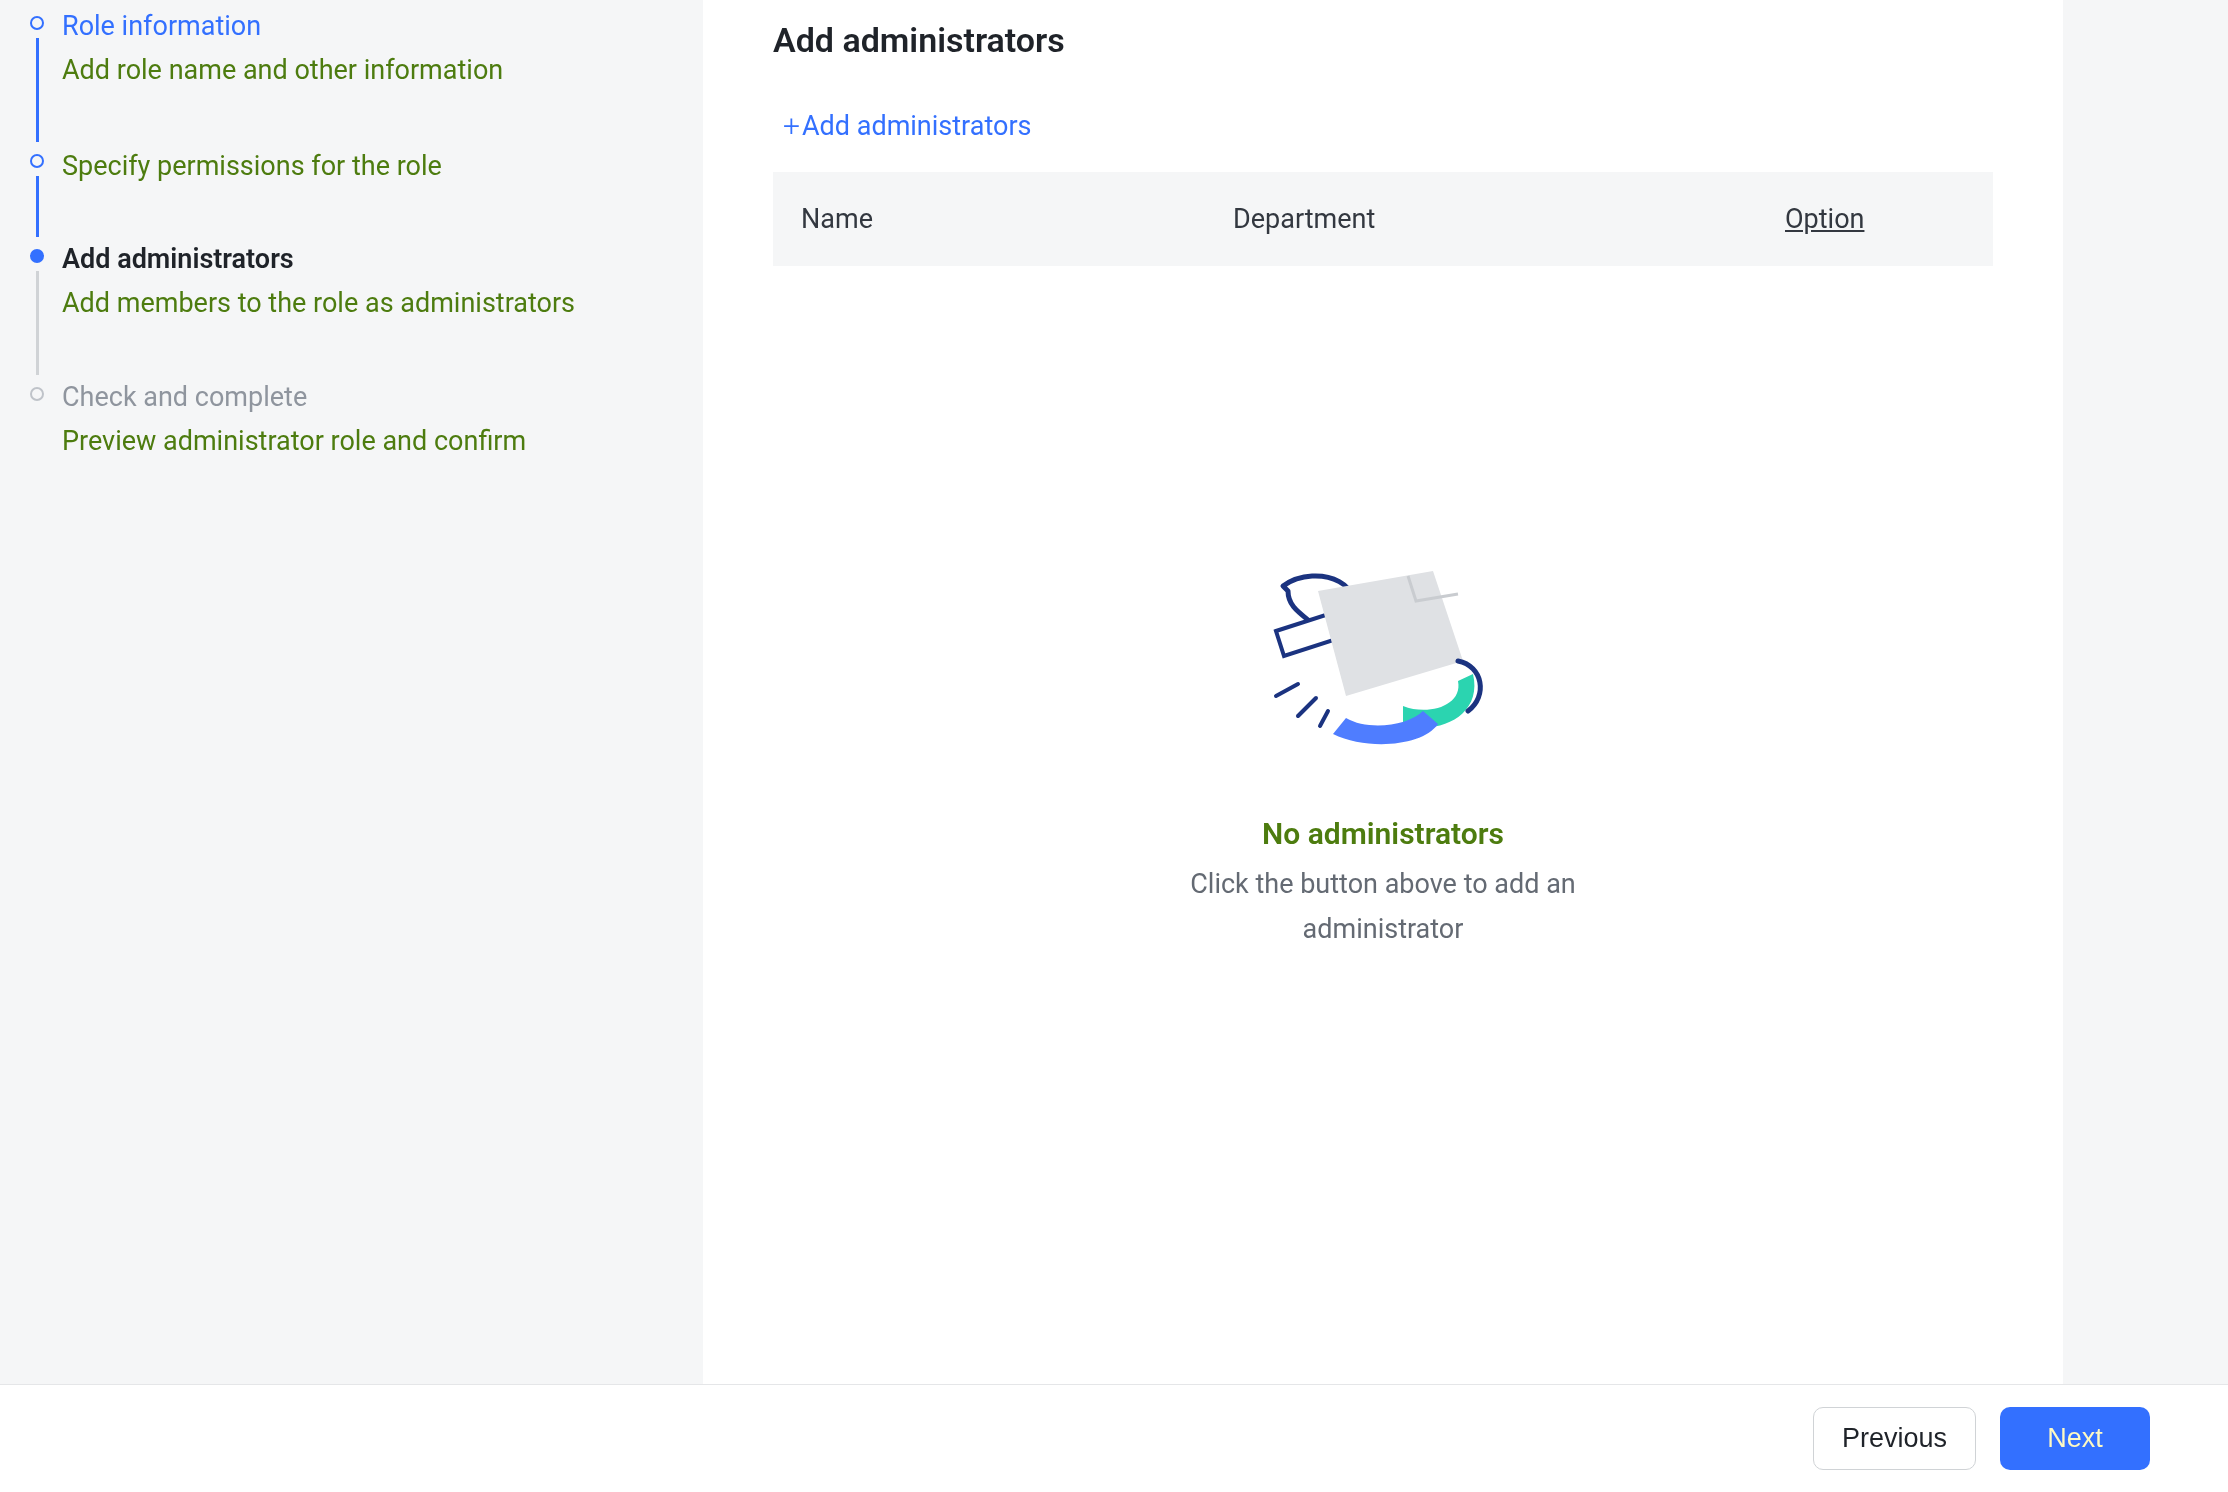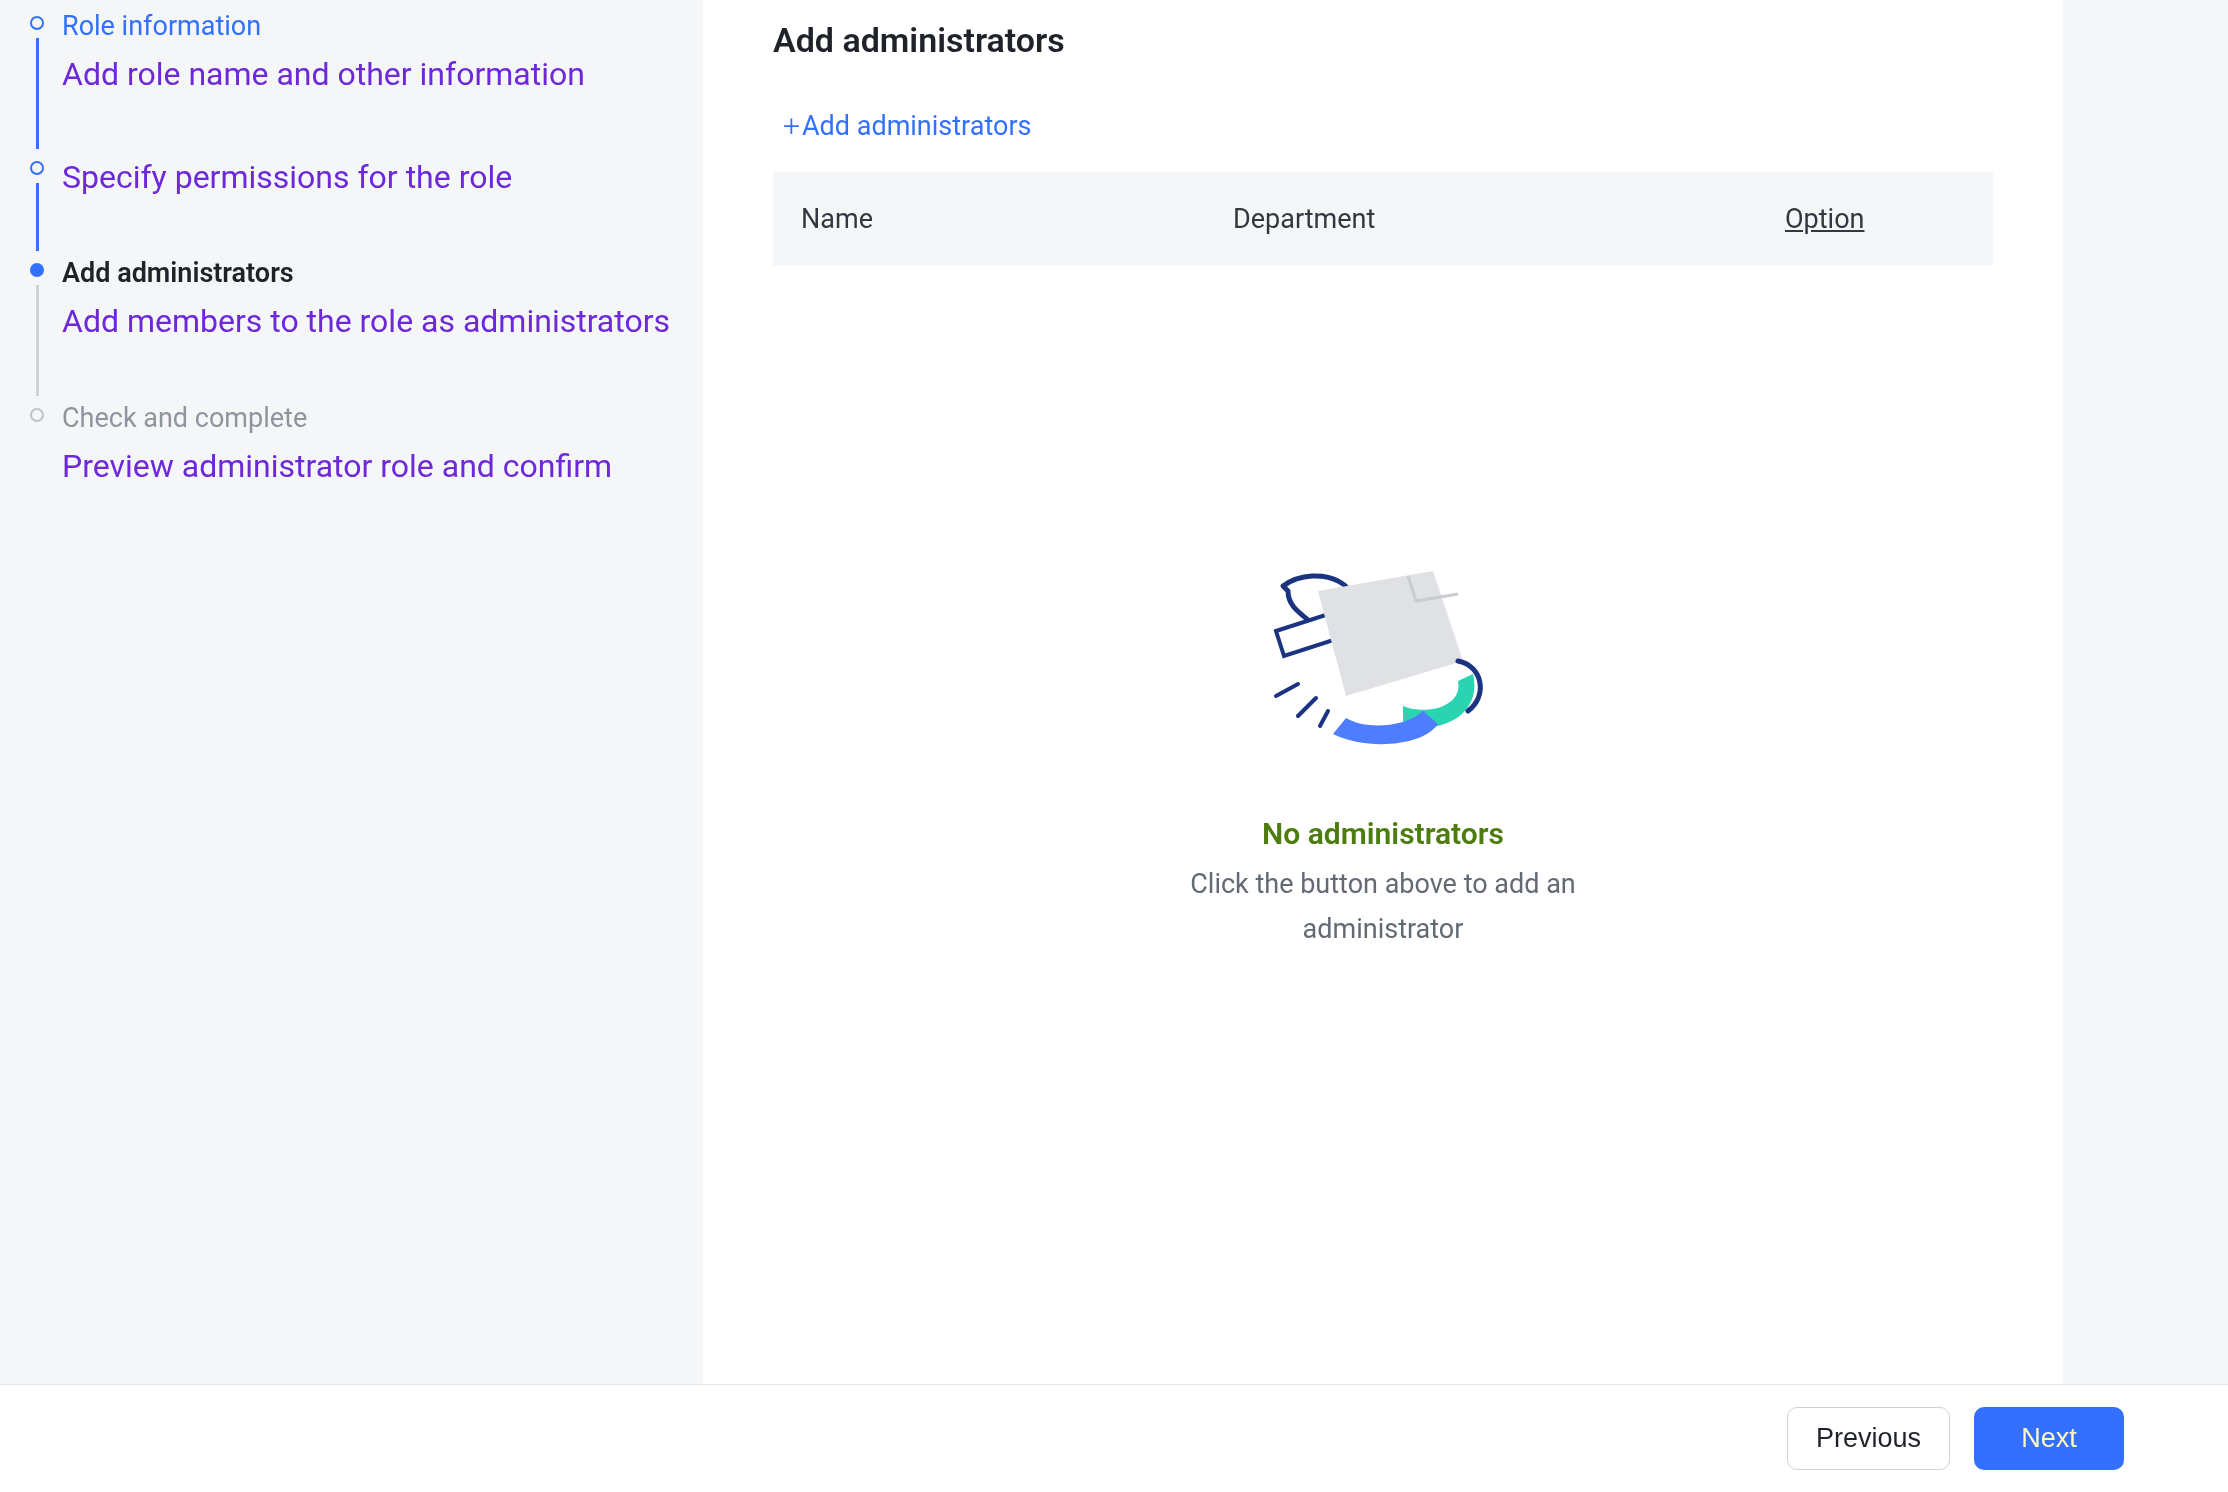--- a/index.html
+++ b/index.html
@@ -79,22 +79,22 @@
       color: #1f2329;
       font-weight: 600;
     }
     .step.normal .step-title {
       color: #1f2329;
     }
     .step.upcoming .step-title {
       color: #8f959e;
     }
     .step-desc {
-      font-size: 32px;
-      color: #6d28d9;
+      font-size: 27px;
+      color: #4d7c0f;
       line-height: 1.4;
     }
 
     
     .main-panel {
       background: #ffffff;
       width: 1360px;
       flex-shrink: 0;
       padding: 20px 70px 40px 70px;
       position: relative;
@@ -172,21 +172,21 @@
       position: absolute;
       bottom: 0;
       left: 0;
       right: 0;
       height: 108px;
       background: #ffffff;
       border-top: 1px solid #e5e6e8;
       display: flex;
       align-items: center;
       justify-content: flex-end;
-      padding-right: 104px;
+      padding-right: 78px;
       gap: 24px;
     }
     .btn {
       height: 63px;
       padding: 0 28px;
       font-size: 27px;
       border-radius: 10px;
       cursor: pointer;
       display: inline-flex;
       align-items: center;

